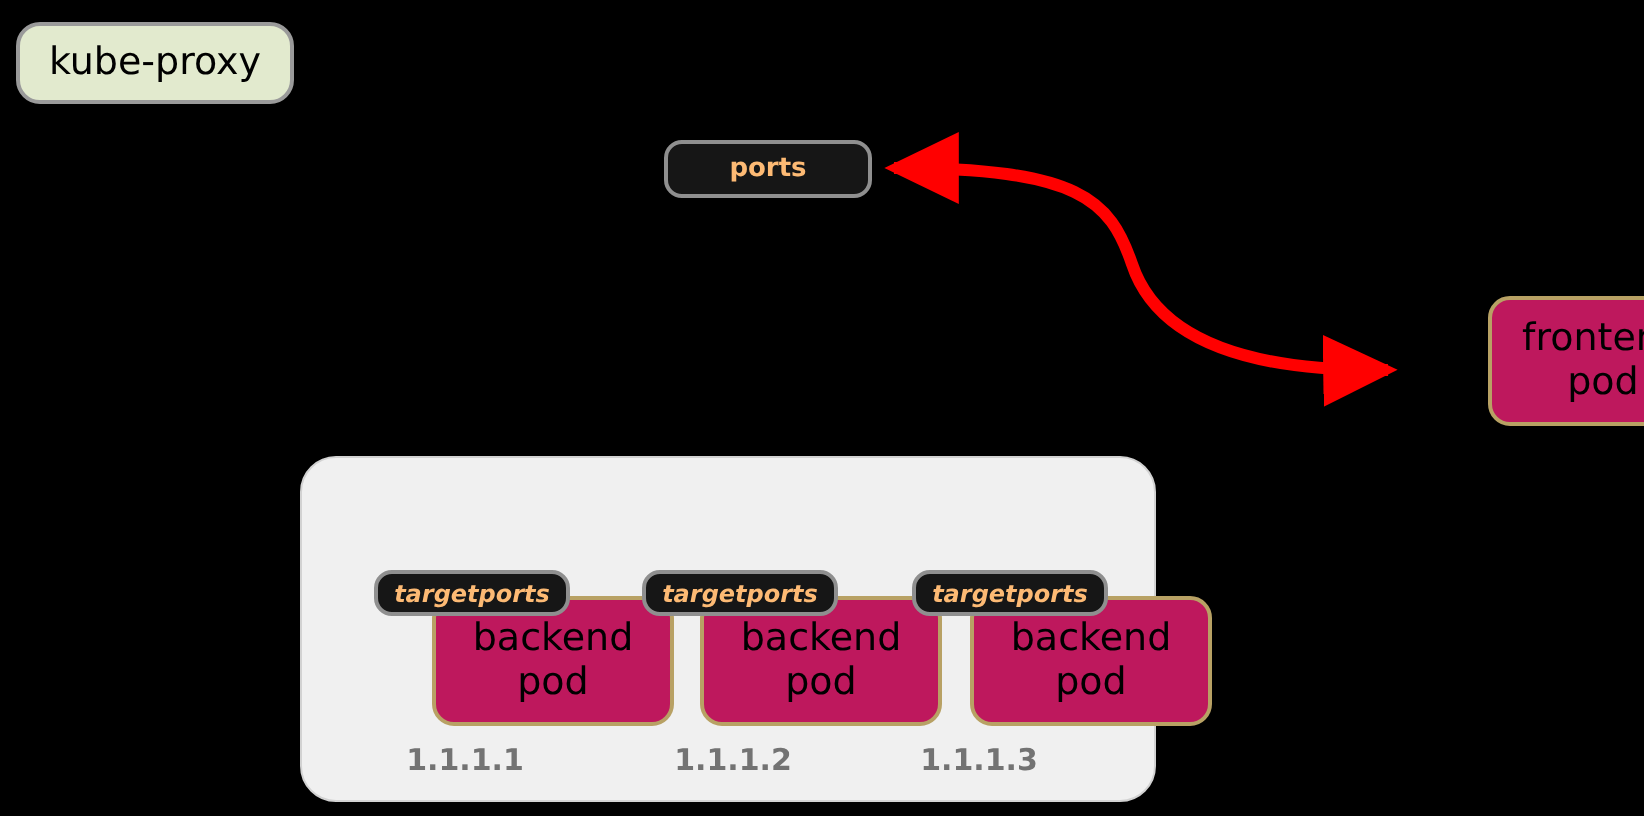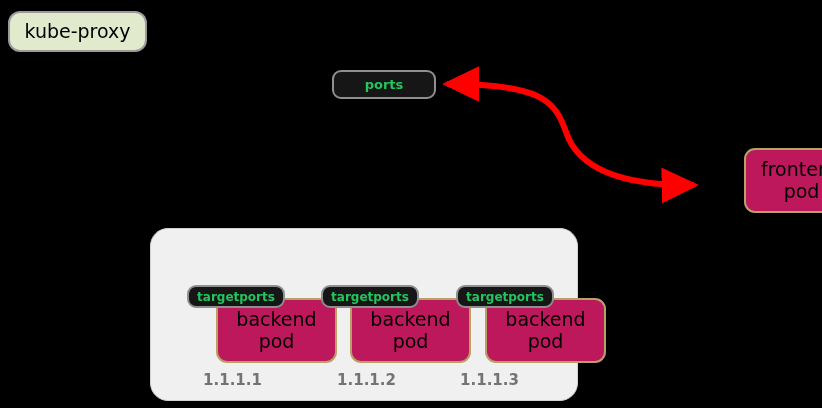--- a/index.html
+++ b/index.html
@@ -44,32 +44,33 @@
     background: #f0f0f0;
     border: 1px solid #d2d2d2;
     border-radius: 18px;
   }
   .badge {
     position: absolute;
     box-sizing: border-box;
     background: #161616;
     border: 2px solid #8f8f8f;
     border-radius: 9px;
-    color: #22c55e;
+    color: #fdba74;
     font-weight: bold;
     display: flex;
     align-items: center;
     justify-content: center;
     text-align: center;
   }
   .badge-ports {
     font-size: 13px;
   }
   .badge-target {
     font-size: 12px;
+    font-style: italic;
   }
   .ip-label {
     position: absolute;
     box-sizing: border-box;
     text-align: center;
     color: #737373;
     font-size: 15px;
     font-weight: bold;
   }
   svg.edge-layer {

